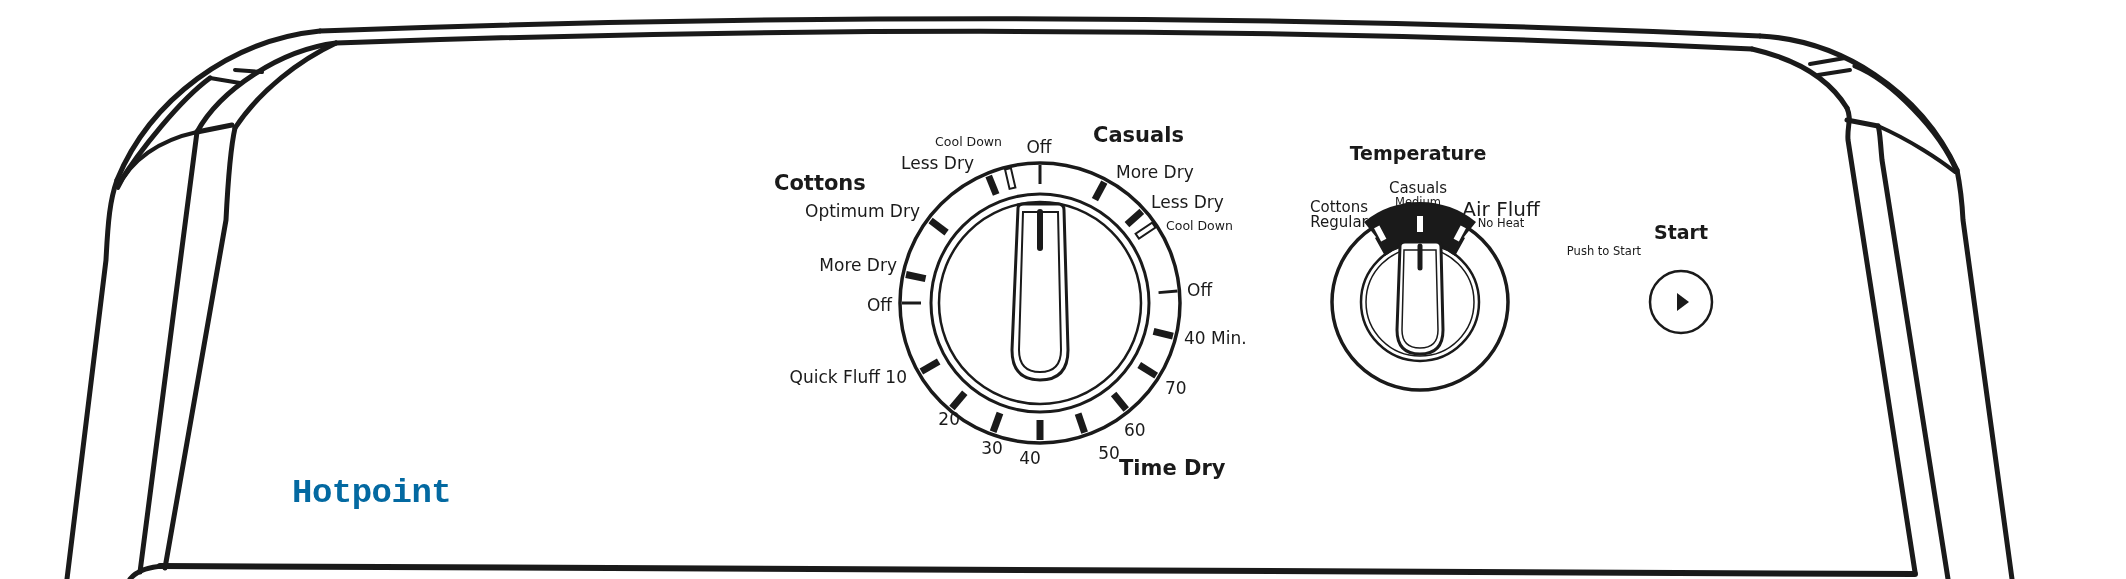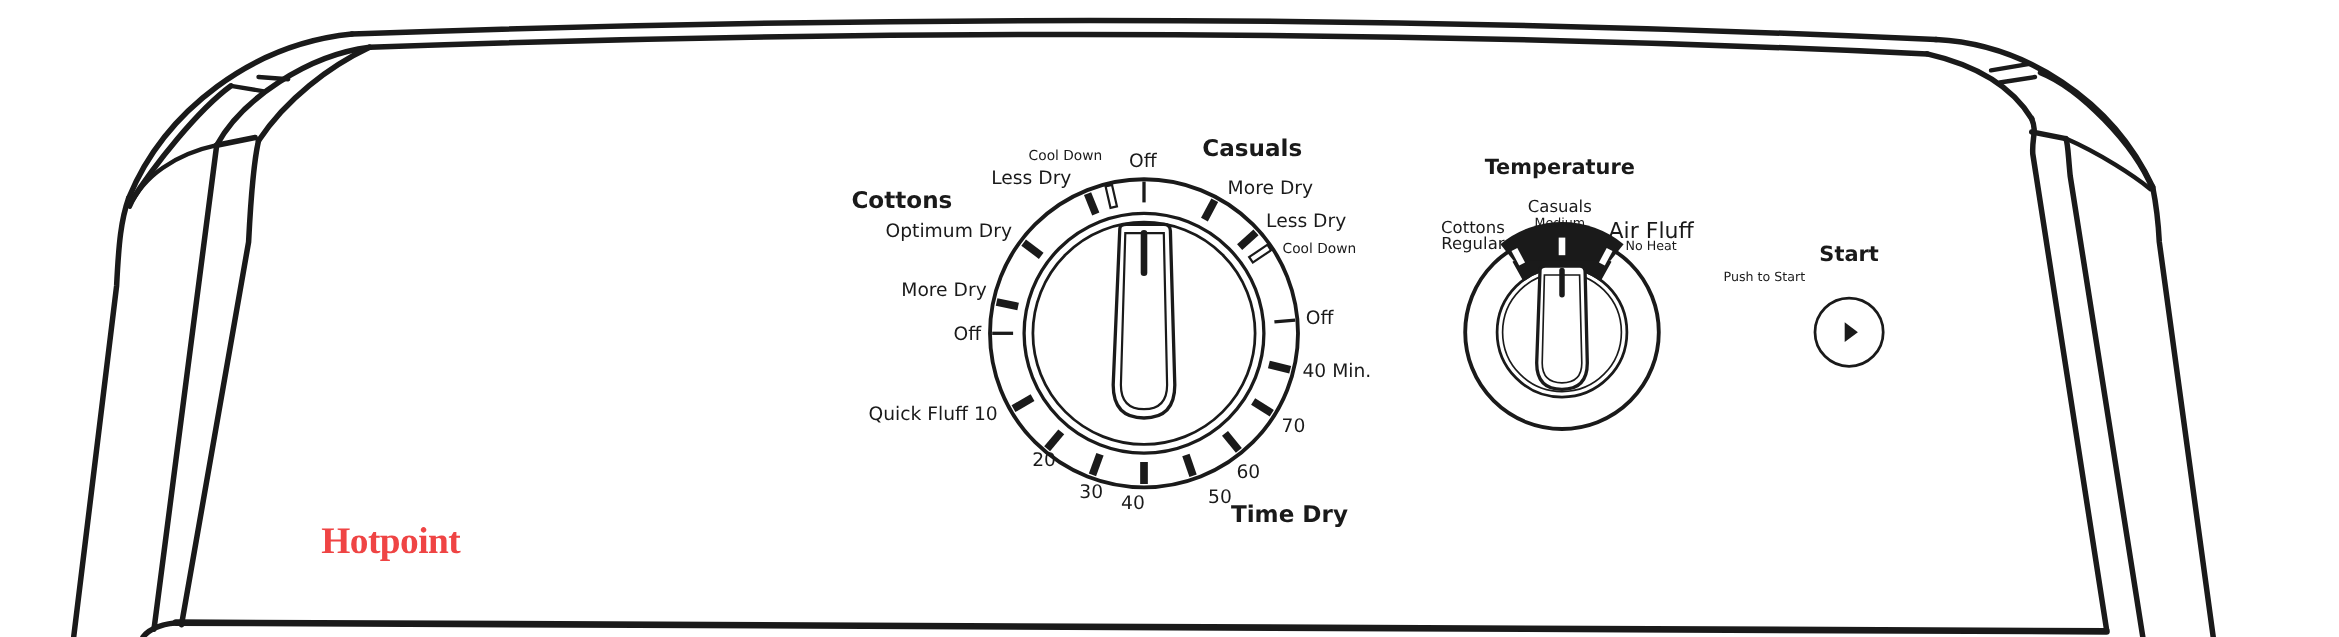--- a/index.html
+++ b/index.html
@@ -21,25 +21,25 @@
     transform: translate(-50%, -50%);
   }
   .lbl.left { transform: translate(0, -50%); }
   .lbl.right { transform: translate(-100%, -50%); }
   .sz-h { font-size: 21px; font-weight: 600; }
   .sz-m { font-size: 17px; }
   .sz-s { font-size: 12.5px; }
   .brand {
     position: absolute;
     left: 292px; top: 474px;
-    font-family: Liberation Serif, serif;
+    font-family: Liberation Mono, monospace;
     font-weight: bold;
     font-size: 34px;
     letter-spacing: -0.5px;
-    color: #ef4444;
+    color: #0369a1;
   }
   .hit { cursor: pointer; }
 </style>
 </head>
 <body>
 
 <div id="panel">
 
   <svg id="outline" width="2126" height="579" viewBox="0 0 2126 579">
     <g fill="none" stroke="#1a1a1a" stroke-width="5" stroke-linecap="round" stroke-linejoin="round">

